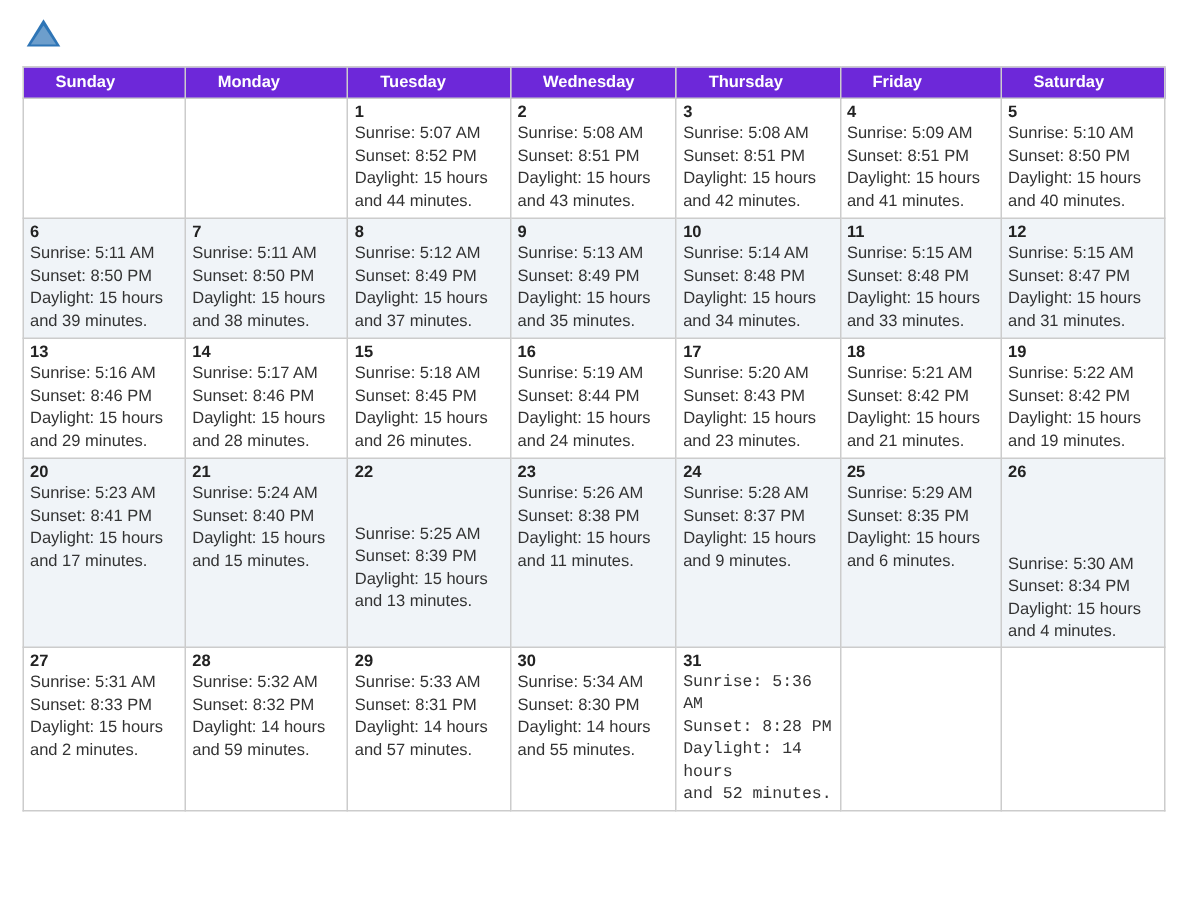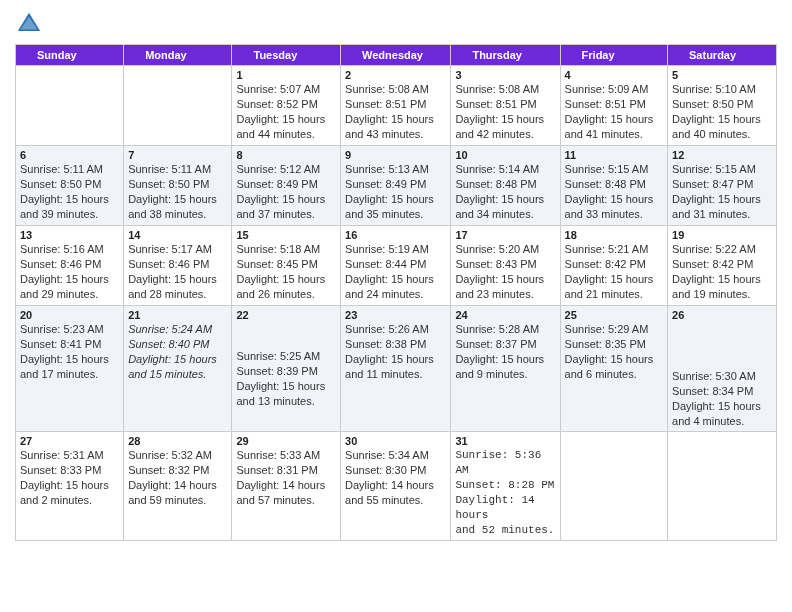--- a/index.html
+++ b/index.html
@@ -290,21 +290,21 @@
         <tr class="row-4">
           <td>
             <span class="day-num">20</span>
             <div class="day-info" style="white-space: pre-line;">Sunrise: 5:23 AM
 Sunset: 8:41 PM
 Daylight: 15 hours
 and 17 minutes.</div>
           </td>
           <td>
             <span class="day-num">21</span>
-            <div class="day-info" style="white-space: pre-line; font-style: italic;">Sunrise: 5:24 AM
+            <div class="day-info" style="white-space: pre-line;">Sunrise: 5:24 AM
 Sunset: 8:40 PM
 Daylight: 15 hours
 and 15 minutes.</div>
           </td>
           <td>
             <span class="day-num">22</span>
             <div class="day-info" style="white-space: pre-line; margin-top: 28px;">Sunrise: 5:25 AM
 Sunset: 8:39 PM
 Daylight: 15 hours
 and 13 minutes.</div>

